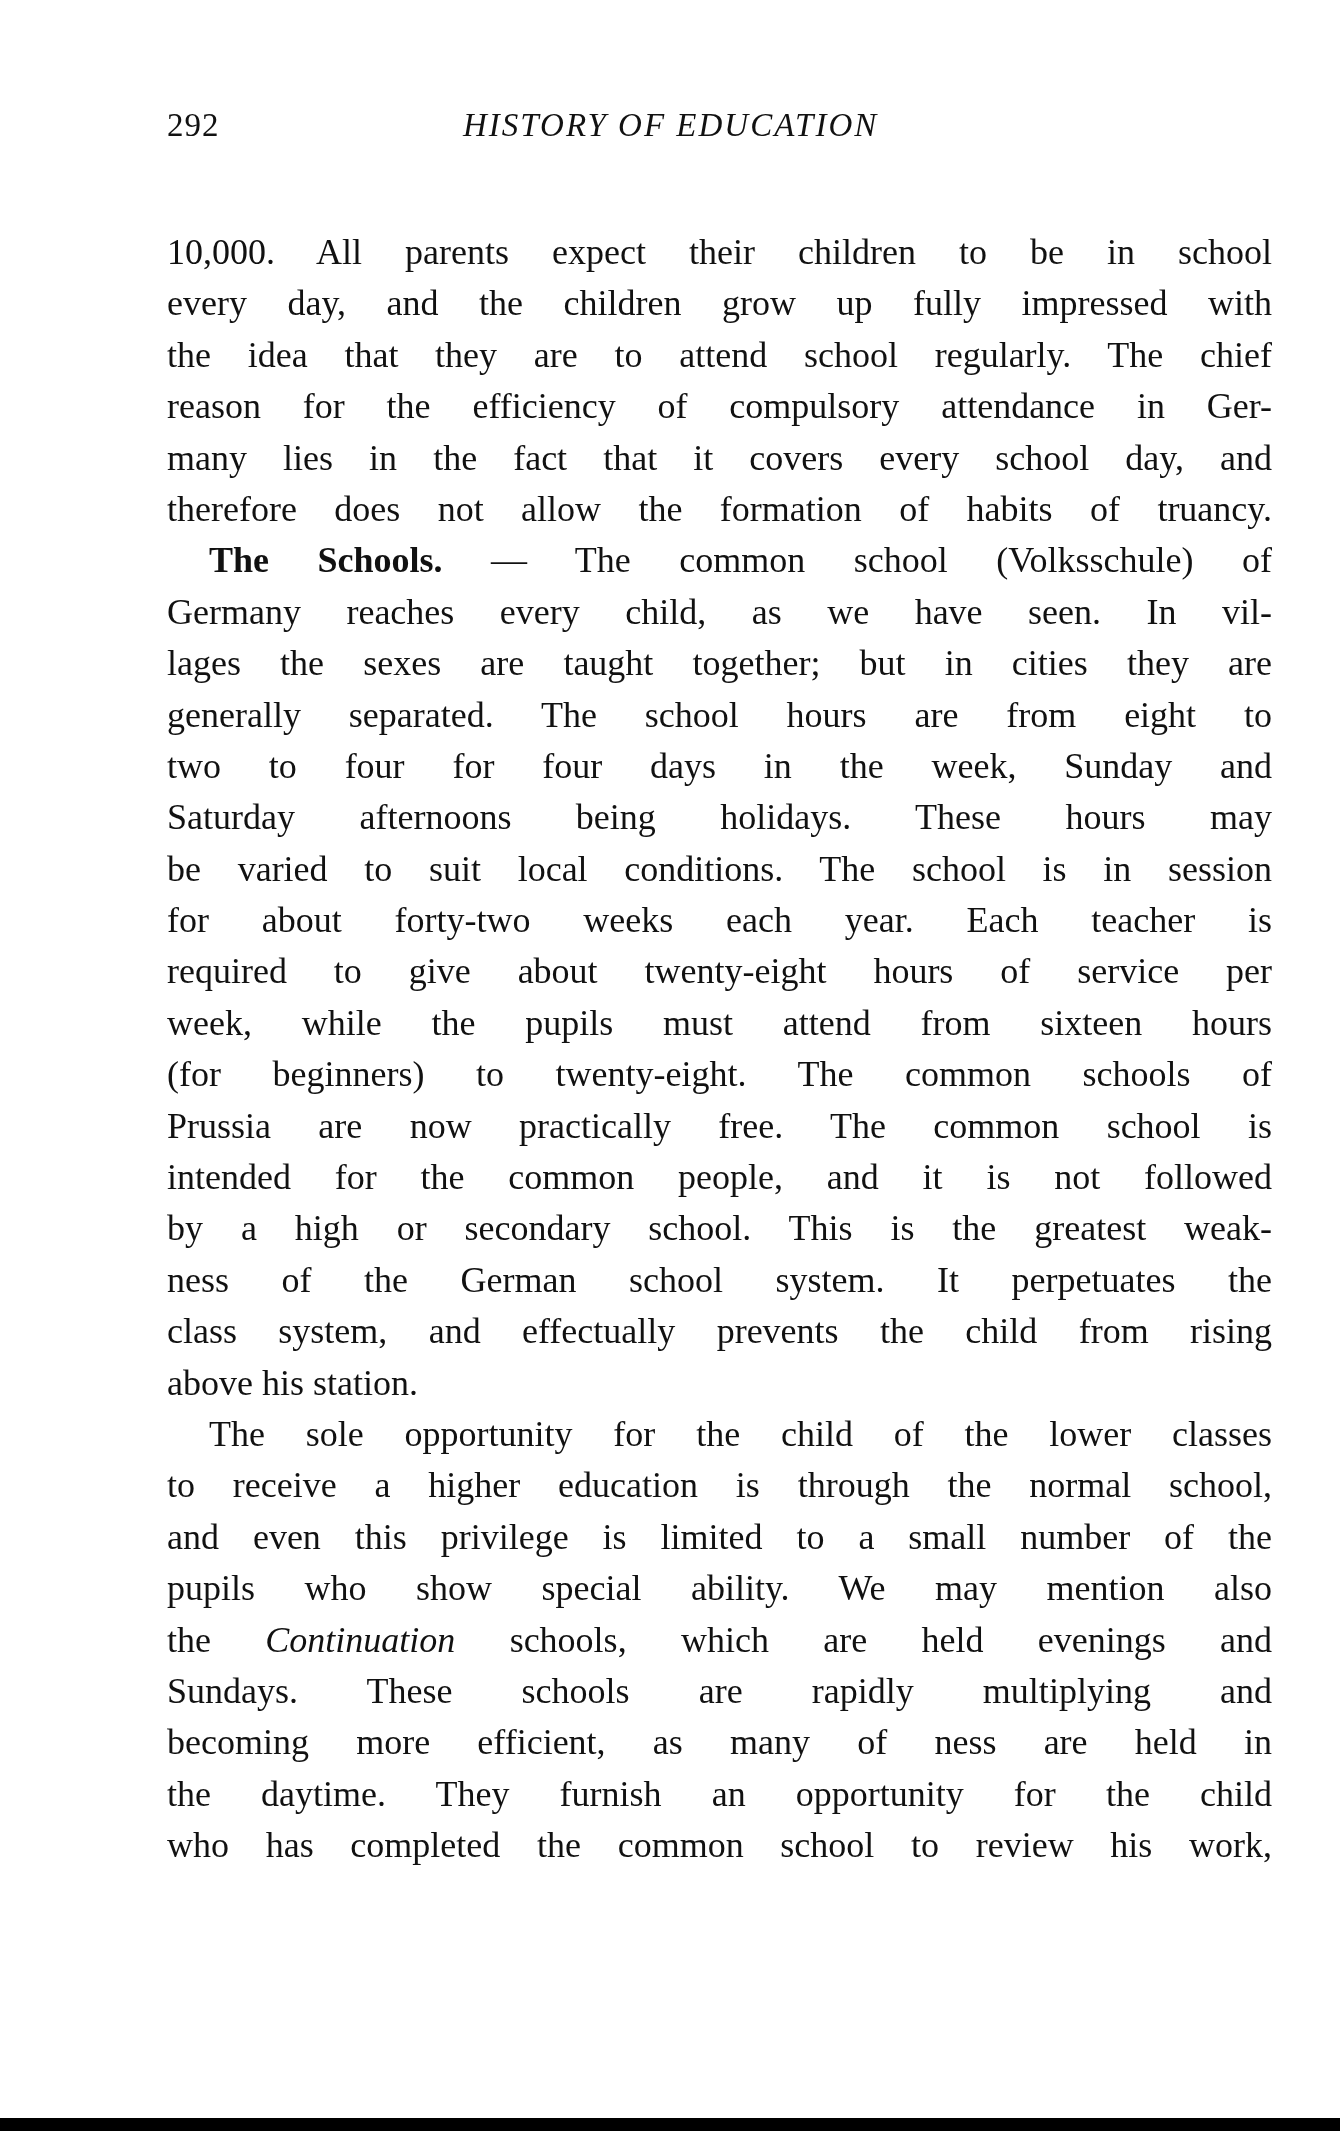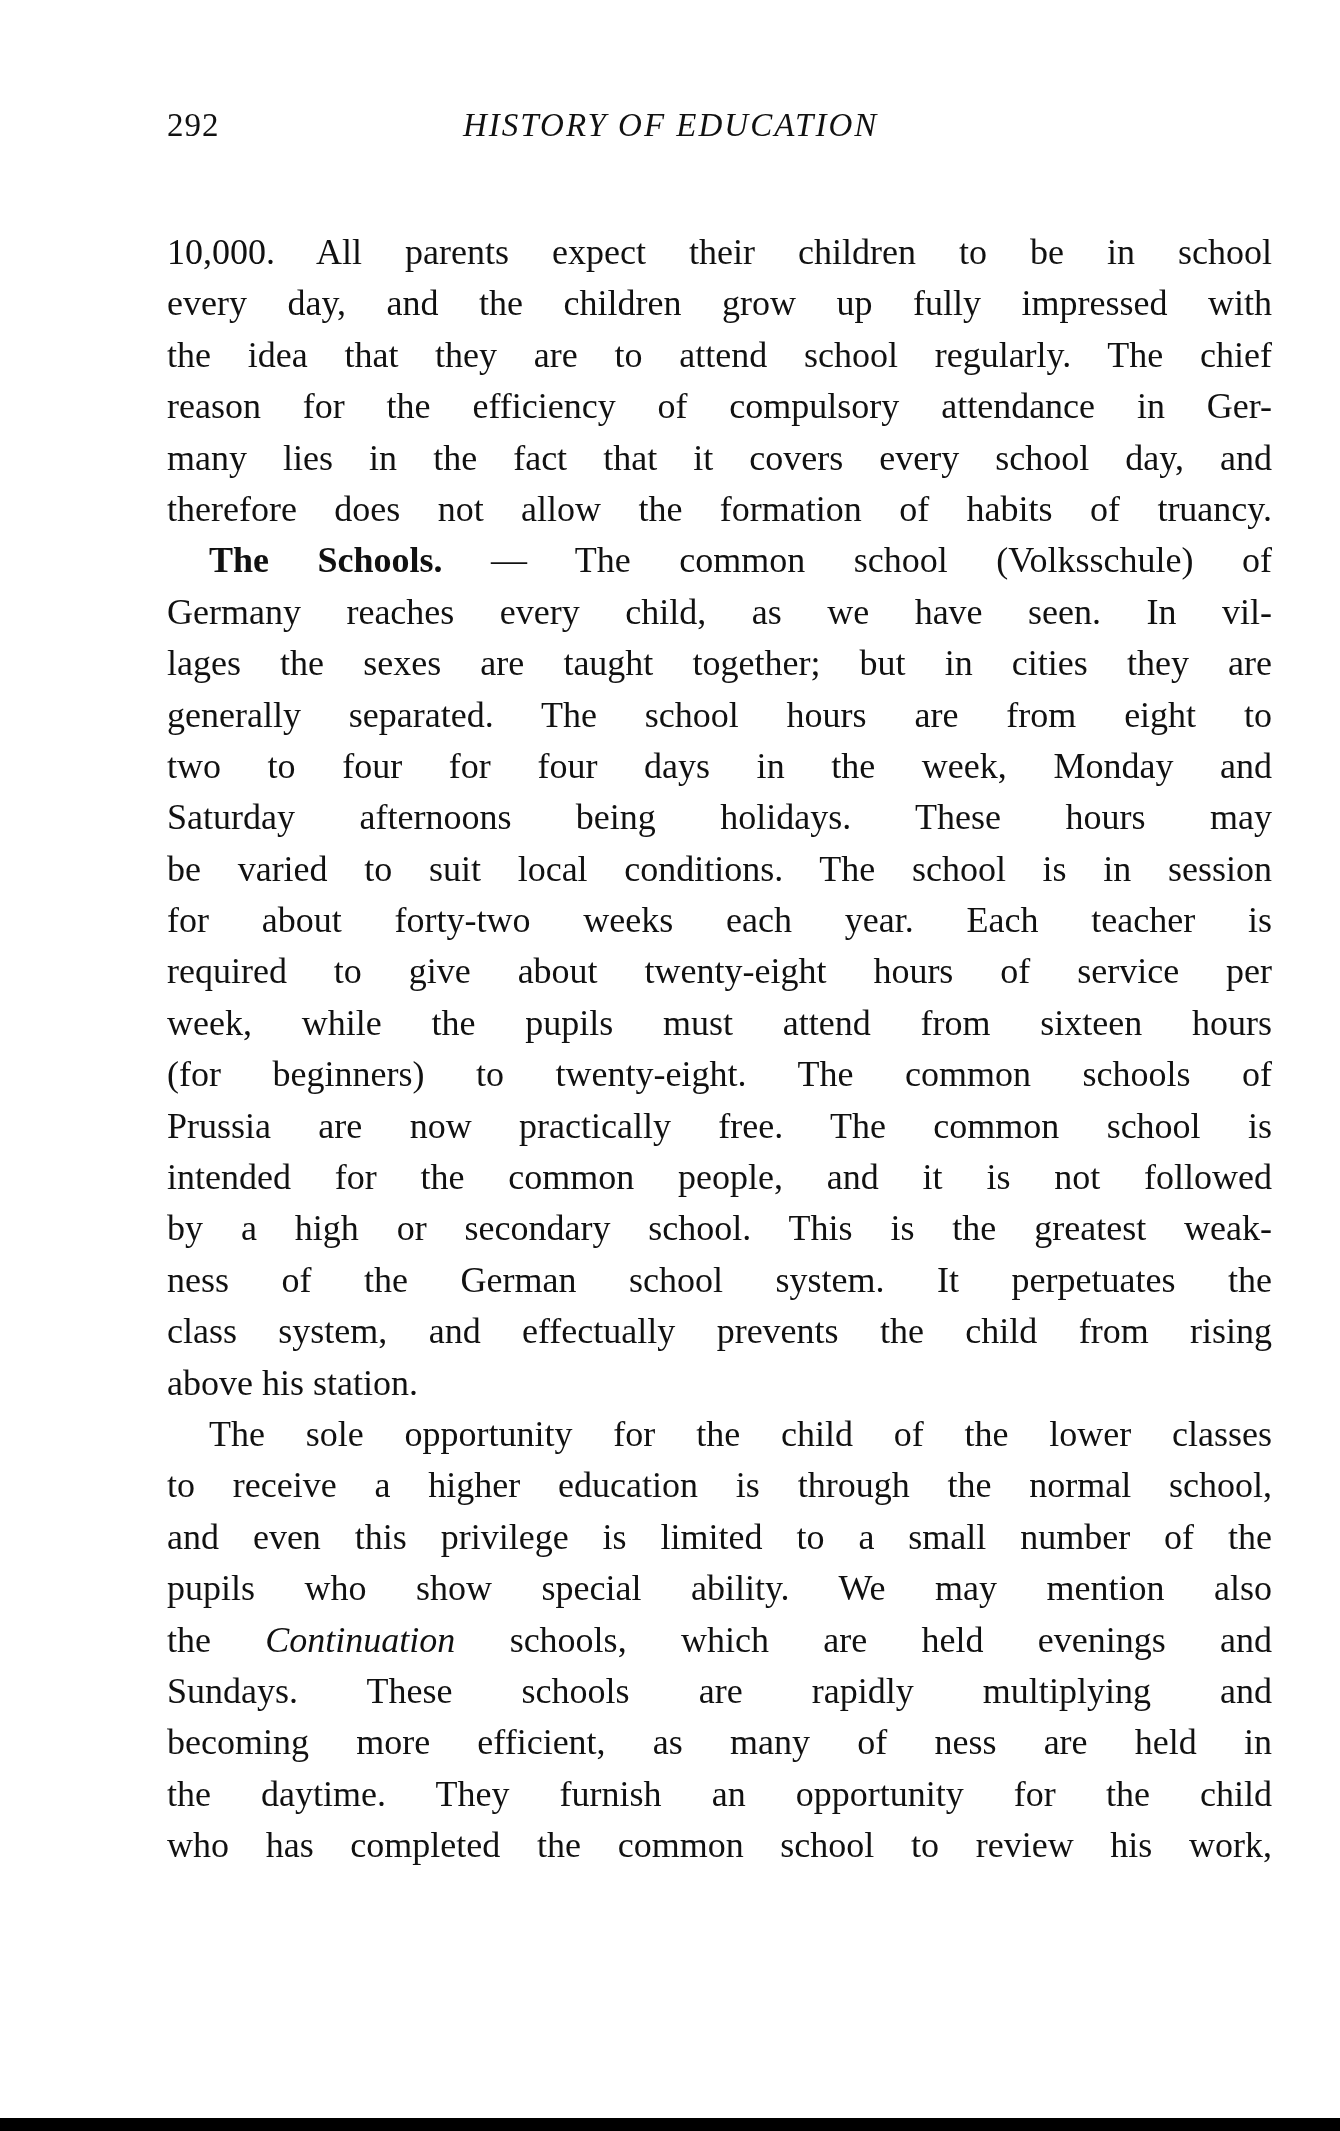--- a/index.html
+++ b/index.html
@@ -102,21 +102,21 @@
       <span class="line">reason for the efficiency of compulsory attendance in Ger-</span>
       <span class="line">many lies in the fact that it covers every school day, and</span>
       <span class="line">therefore does not allow the formation of habits of truancy.</span>
     </div>
 
     <div>
       <span class="line indent"><span class="bold">The Schools.</span><span> — The common school (Volksschule) of</span></span>
       <span class="line">Germany reaches every child, as we have seen. In vil-</span>
       <span class="line">lages the sexes are taught together; but in cities they are</span>
       <span class="line">generally separated. The school hours are from eight to</span>
-      <span class="line">two to four for four days in the week, Monday and</span>
+      <span class="line">two to four for four days in the week, Sunday and</span>
       <span class="line">Saturday afternoons being holidays. These hours may</span>
       <span class="line">be varied to suit local conditions. The school is in session</span>
       <span class="line">for about forty-two weeks each year. Each teacher is</span>
       <span class="line">required to give about twenty-eight hours of service per</span>
       <span class="line">week, while the pupils must attend from sixteen hours</span>
       <span class="line">(for beginners) to twenty-eight. The common schools of</span>
       <span class="line">Prussia are now practically free. The common school is</span>
       <span class="line">intended for the common people, and it is not followed</span>
       <span class="line">by a high or secondary school. This is the greatest weak-</span>
       <span class="line">ness of the German school system. It perpetuates the</span>

